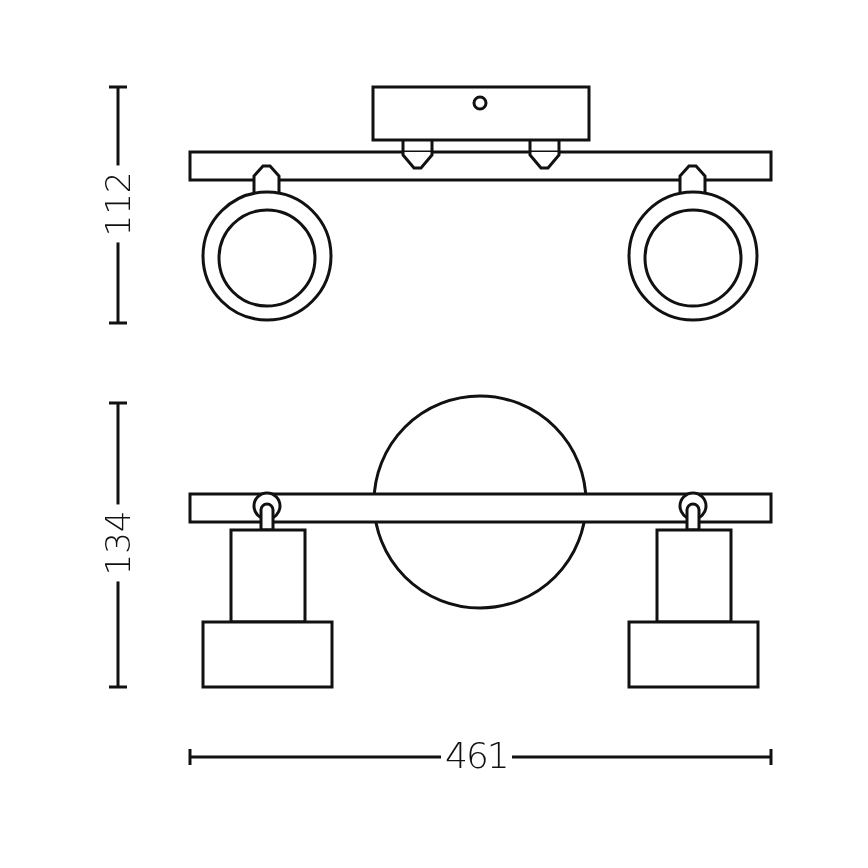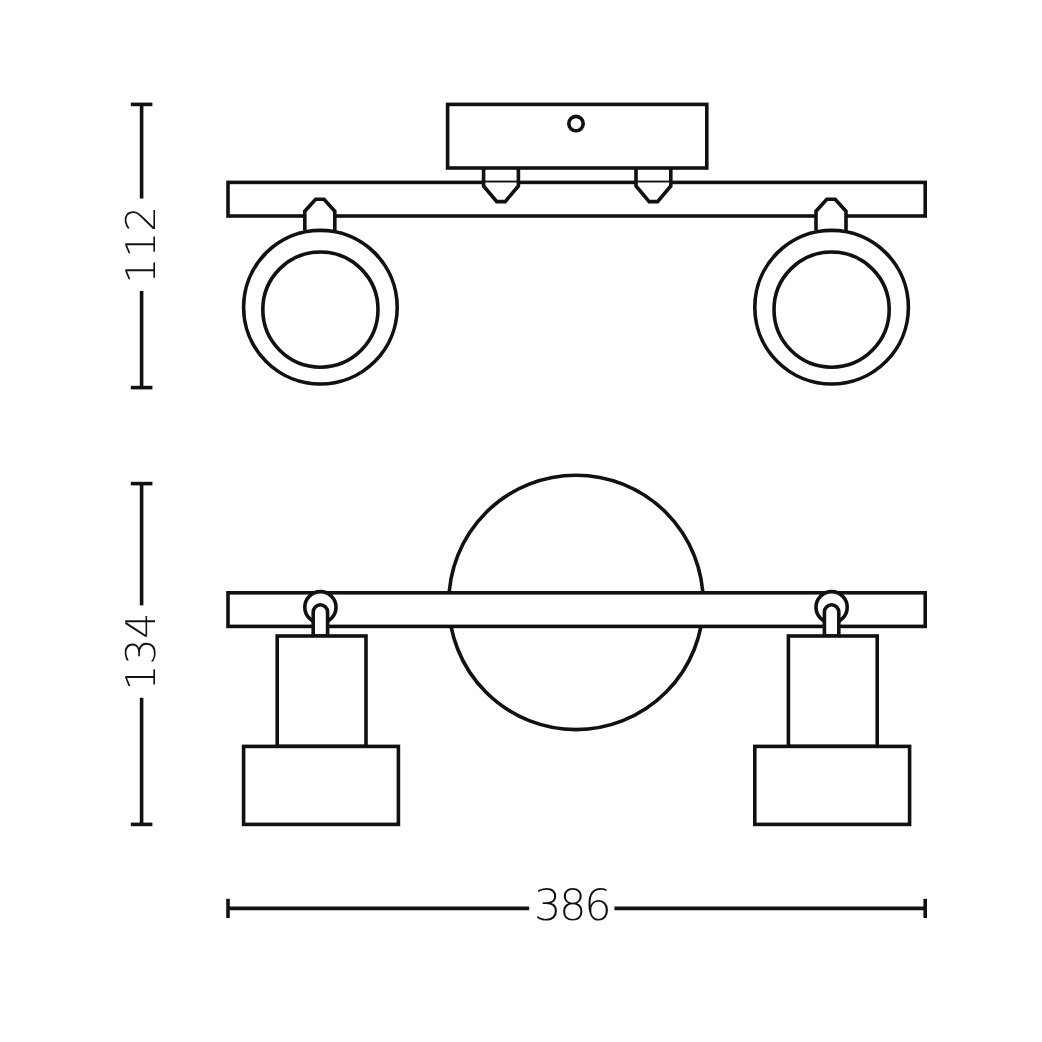--- a/index.html
+++ b/index.html
@@ -83,13 +83,13 @@
 
       <line x1="190" y1="757" x2="771" y2="757"></line>
       <line x1="190" y1="749" x2="190" y2="765"></line>
       <line x1="771" y1="749" x2="771" y2="765"></line>
     </g>
   </g>
 </svg>
 
 <div id="label-h1" class="dim-label">112</div>
 <div id="label-h2" class="dim-label">134</div>
-<div id="label-width" class="dim-label">386</div>
+<div id="label-width" class="dim-label">461</div>
 
 </body></html>

